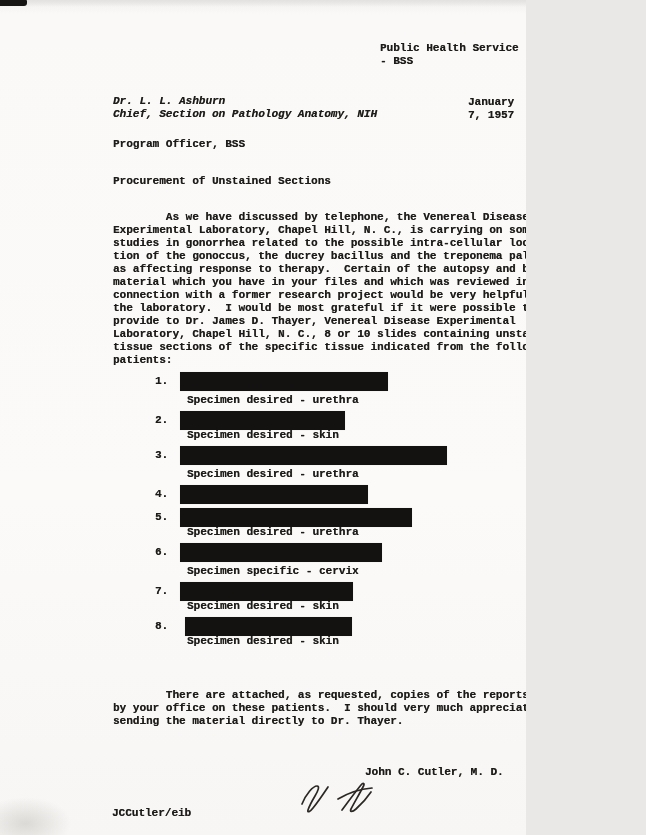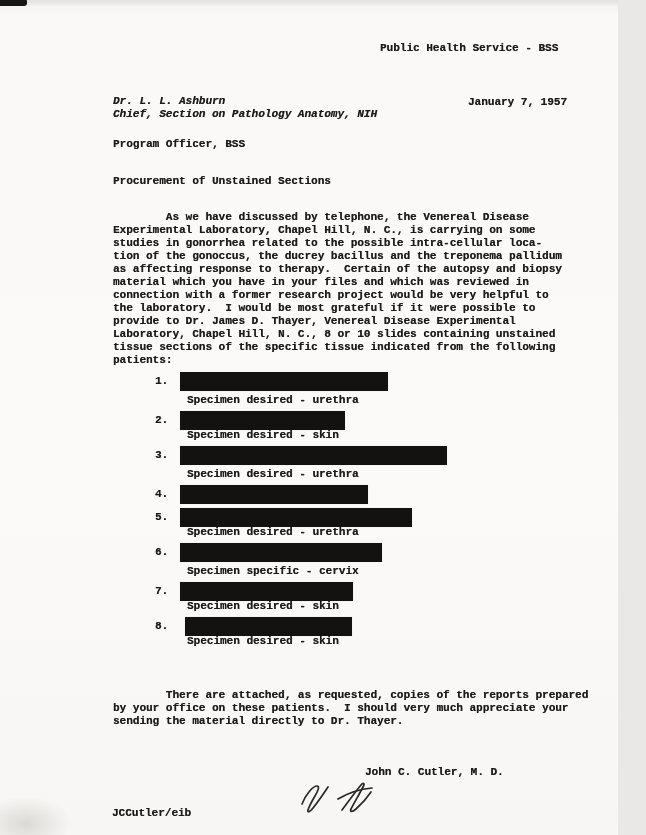--- a/index.html
+++ b/index.html
@@ -2,21 +2,21 @@
 <html><head>
 <meta charset="utf-8">
 <style>
   html, body {
     margin: 0;
     padding: 0;
     background: #e9e8e6;
   }
   .page {
     position: relative;
-    width: 618px;
+    width: 526px;
     height: 835px;
     background: linear-gradient(180deg, #f1f0ee 0px, #faf9f7 14px, #fbfaf8 60%, #f7f6f4 100%);
     overflow: hidden;
     font-family: "Liberation Mono", "DejaVu Sans Mono", monospace;
     font-weight: 700;
     font-size: 11px;
     line-height: 13px;
     color: #1d1b19;
     text-shadow: 0.25px 0.25px 0.35px rgba(28,24,20,0.7);
   }

